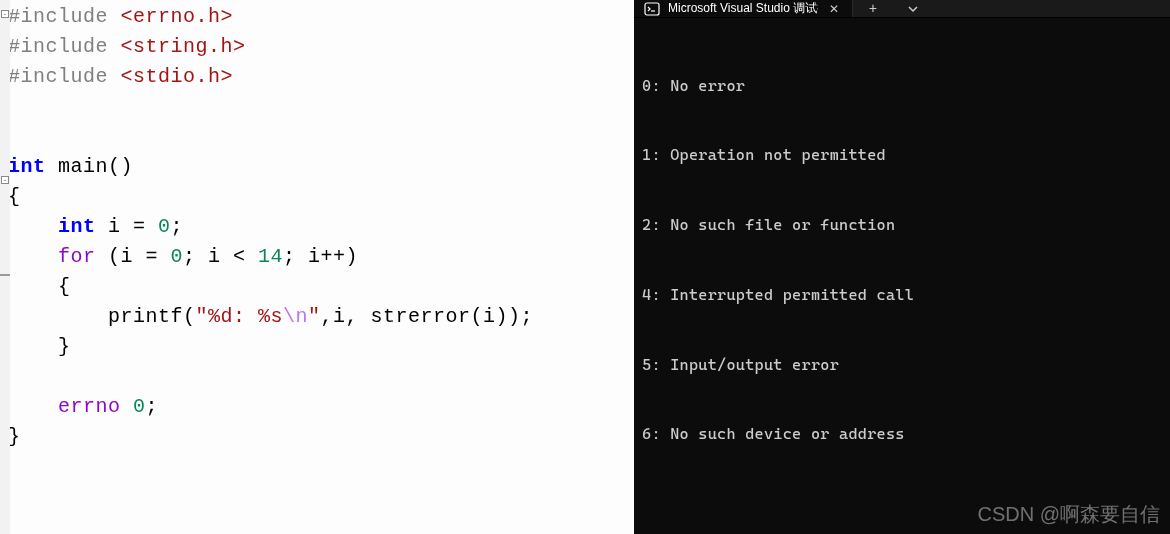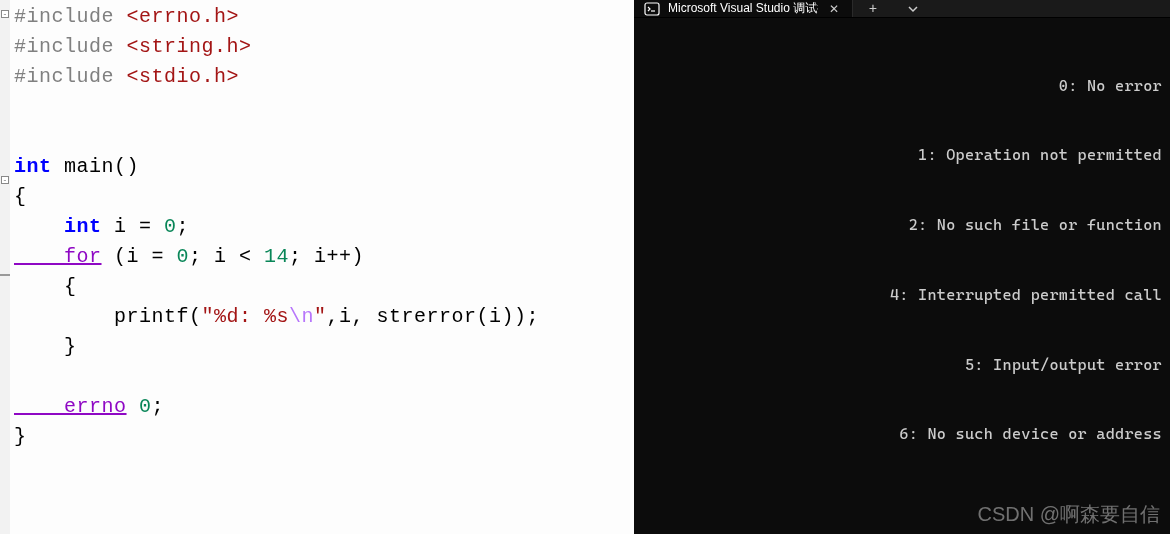--- a/index.html
+++ b/index.html
@@ -43,29 +43,29 @@
 .fold1 { top: 10px; }
 .fold2 { top: 176px; }
 .tick {
   position: absolute;
   left: 0px;
   width: 10px;
   height: 2px;
   background: #999;
 }
 .line {
-  padding-left: 14px;
+  padding-left: 8px;
   white-space: pre;
   font-family: Consolas, 'Courier New', monospace;
   letter-spacing: 0.5px;
 }
 .kw-include { color: #808080; }
 .kw-header { color: #a31515; }
 .kw-type { color: #0000ff; font-weight: bold; }
-.kw-ctrl { color: #8f08c4; text-decoration: underline; }
+.kw-ctrl { color: #8f08c4; }
 .kw-num { color: #098658; }
 .kw-str { color: #a31515; }
 .kw-esc { color: #b776fb; }
 .kw-func { color: #000; }
 .kw-punc { color: #000; }
 .kw-var { color: #000; }
 
 .terminal {
   flex: 1;
   height: 100%;
@@ -121,21 +121,21 @@
 }
 .term-body {
   flex: 1;
   padding: 10px 8px;
   font-family: 'Cascadia Mono', Consolas, monospace;
   font-size: 15.5px;
   line-height: 1.5;
   white-space: pre;
   letter-spacing: 0.3px;
 }
-.term-line { white-space: pre; text-align: right; }
+.term-line { white-space: pre; }
 .watermark {
   position: absolute;
   right: 10px;
   bottom: 6px;
   font-family: sans-serif;
   font-size: 20px;
   color: rgba(180,180,180,0.6);
 }
 </style>
 </head>

